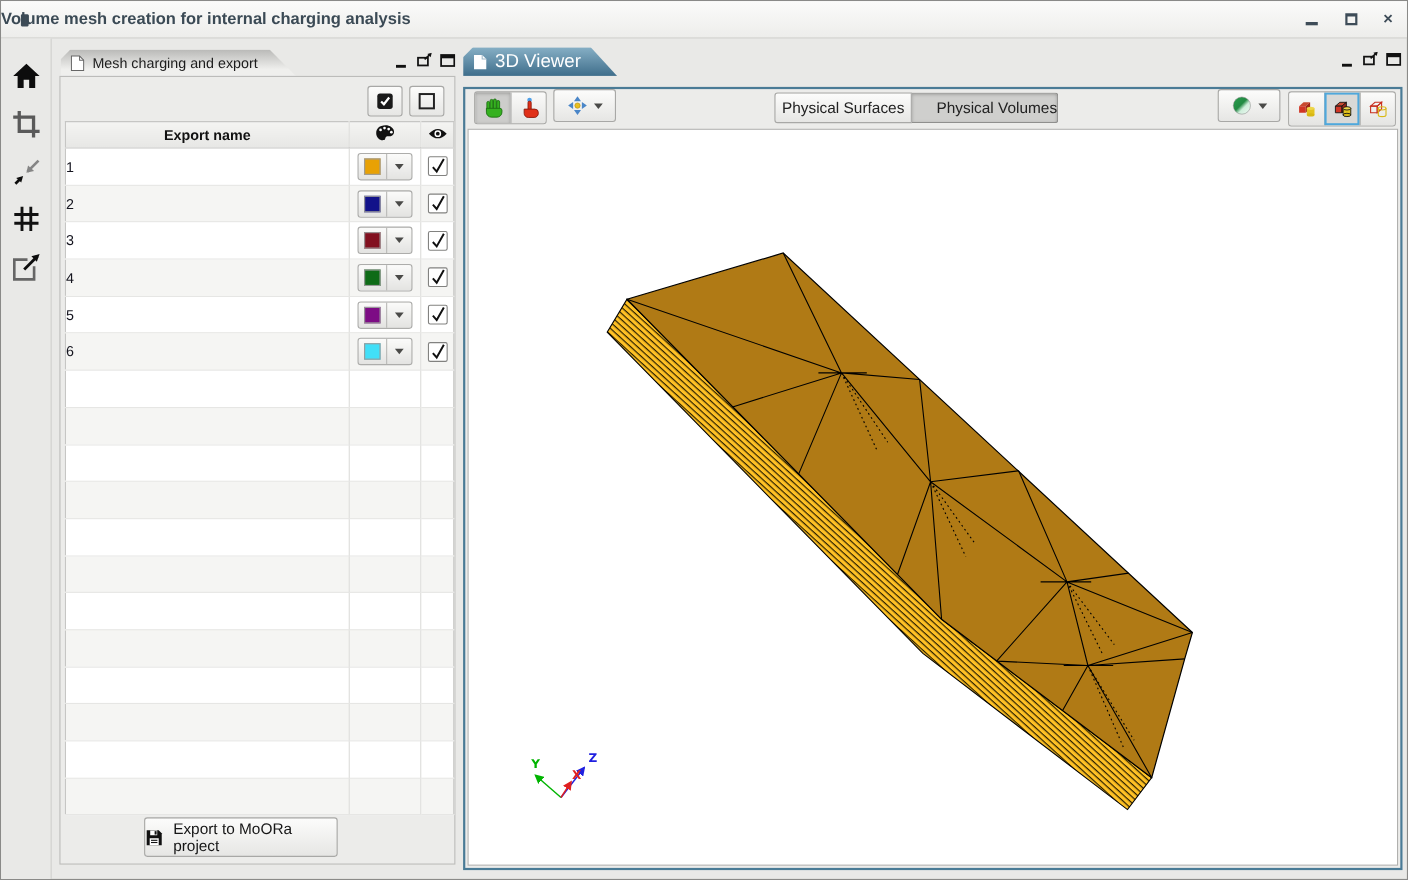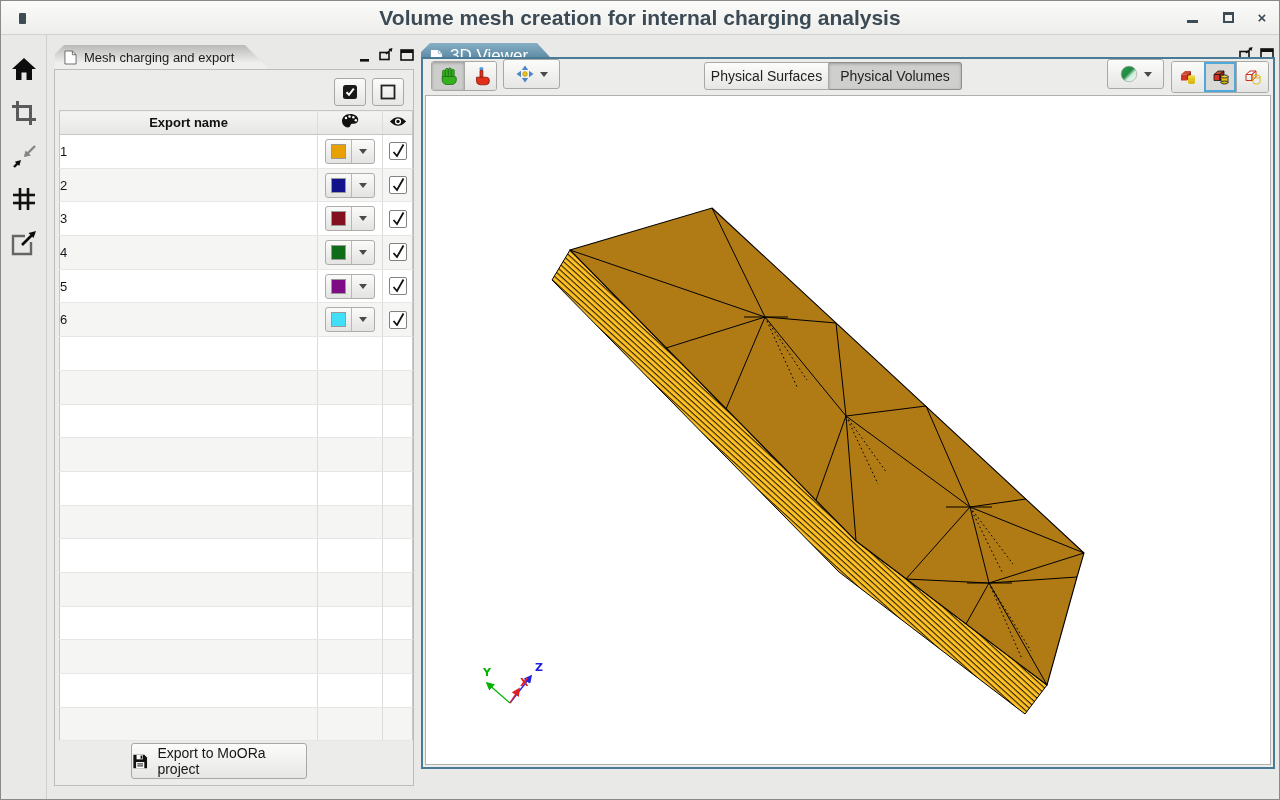--- a/index.html
+++ b/index.html
@@ -3,35 +3,35 @@
 <meta charset="utf-8">
 <style>
   * { margin:0; padding:0; box-sizing:border-box; }
   html,body { width:1280px; height:800px; font-family:"Liberation Sans","DejaVu Sans",sans-serif; background:#d6d6d4; }
   #window { position:relative; width:1280px; height:800px; background:#e9e9e7; border:1px solid #8a8a88; overflow:hidden; }
 
   
   .titlebar { position:absolute; left:0; top:0; width:1278px; height:34px;
     background:linear-gradient(#fbfbfa,#ededeb); border-bottom:1px solid #d2d2d0; }
   .titlebar .title { position:absolute; left:0; right:0; top:0; height:34px; line-height:34px;
-    text-align:center; font-weight:bold; font-size:21px; color:#3b4a55; }
+    text-align:left; font-weight:bold; font-size:15px; color:#3b4a55; }
   .app-icon { position:absolute; left:18px; top:12px; width:7px; height:11px; background:#3e4c58; border-radius:1px; }
   .winbtn { position:absolute; top:0; width:26px; height:32px; display:flex; align-items:center; justify-content:center; }
   .win-min-glyph { width:11px; height:3px; background:#3e4c58; margin-top:8px; }
   .win-max-glyph { width:11px; height:11px; border:2px solid #3e4c58; border-top-width:3px; }
   .win-close-glyph { font-size:15px; font-weight:bold; color:#3e4c58; }
 
   
   .left-toolbar { position:absolute; left:0; top:34px; width:46px; height:766px; background:#e9e9e7; border-right:1px solid #cfcfcd; }
   .ltool { position:absolute; left:9px; width:28px; height:28px; display:flex; align-items:center; justify-content:center; cursor:pointer; }
 
   
   .btn { background:linear-gradient(#fcfcfb,#e6e6e4); border:1px solid #a8a8a6; border-radius:3px;
     display:flex; align-items:center; justify-content:center; }
-  .btn.pressed { background:#cfcfcd; box-shadow:inset 0 1px 3px rgba(0,0,0,.25); border-color:#8f8f8d; }
+  .btn.pressed { background:#cfcfcd; box-shadow:inset 0 1px 3px rgba(0,0,0,.25); border-color:#8f8f8d;justify-content:flex-end; }
 
   
   .mesh-panel { position:absolute; left:53px; top:44px; width:360px; height:741px; }
   .tab { position:absolute; display:flex; align-items:center; gap:7px; padding:0 24px 0 9px;
     clip-path:polygon(0 100%, 0 9px, 9px 0, calc(100% - 24px) 0, 100% 100%); }
   .mesh-tab { left:1px; top:0; width:214px; height:24px; background:linear-gradient(#b9b9b7,#efefed 75%);
     font-size:13px; color:#1c1c1c; }
   .panelbtn { position:absolute; width:17px; height:15px; display:flex; align-items:center; justify-content:center; cursor:pointer; }
   .mesh-body { position:absolute; left:0; top:24px; width:360px; height:717px; background:#ececea; border:1px solid #bcbcba; }
   .selbtn { position:absolute; width:32px; height:28px; }
@@ -56,21 +56,21 @@
   .cb { display:inline-flex; width:18px; height:18px; background:#fff; border:1px solid #828280; border-radius:2px;
     align-items:center; justify-content:center; vertical-align:middle; cursor:pointer; }
   .cb svg { overflow:visible; }
 
   .export-btn { position:absolute; left:76px; top:673px; width:176px; height:36px; gap:9px; font-size:14px; color:#161616; cursor:pointer; }
 
   
   .viewer-panel { position:absolute; left:420px; top:42px; width:854px; height:738px; }
   .viewer-tab { left:0; top:0; width:140px; height:26px; background:linear-gradient(#86afc5,#3f6e8b);
     font-size:17px; color:#fff; }
-  .viewer-frame { position:absolute; left:0; top:14px; width:854px; height:712px; border:2px solid #4a7b96; background:#ececea; }
+  .viewer-frame { position:absolute; left:0; top:36px; width:854px; height:712px; border:2px solid #4a7b96; background:#ececea; }
   .vtoolbar { position:absolute; left:0; top:0; width:850px; height:36px; }
   .toolgroup { position:absolute; border:1px solid #a8a8a6; border-radius:3px; display:flex; overflow:hidden; }
   .tgbtn { width:32px; height:28px; display:flex; align-items:center; justify-content:center;
     background:linear-gradient(#fbfbfa,#e4e4e2); cursor:pointer; }
   .tgbtn + .tgbtn { border-left:1px solid #a8a8a6; }
   .tgbtn.pressed { background:#cdcdcb; box-shadow:inset 0 1px 3px rgba(0,0,0,.25); }
   .ddbtn { position:absolute; height:30px; gap:6px; cursor:pointer; }
   .segbtn { position:absolute; height:28px; font-size:14px; color:#222; cursor:pointer; }
   .seg-left { border-radius:3px 0 0 3px; }
   .seg-right { border-radius:0 3px 3px 0; border-left:none; }

